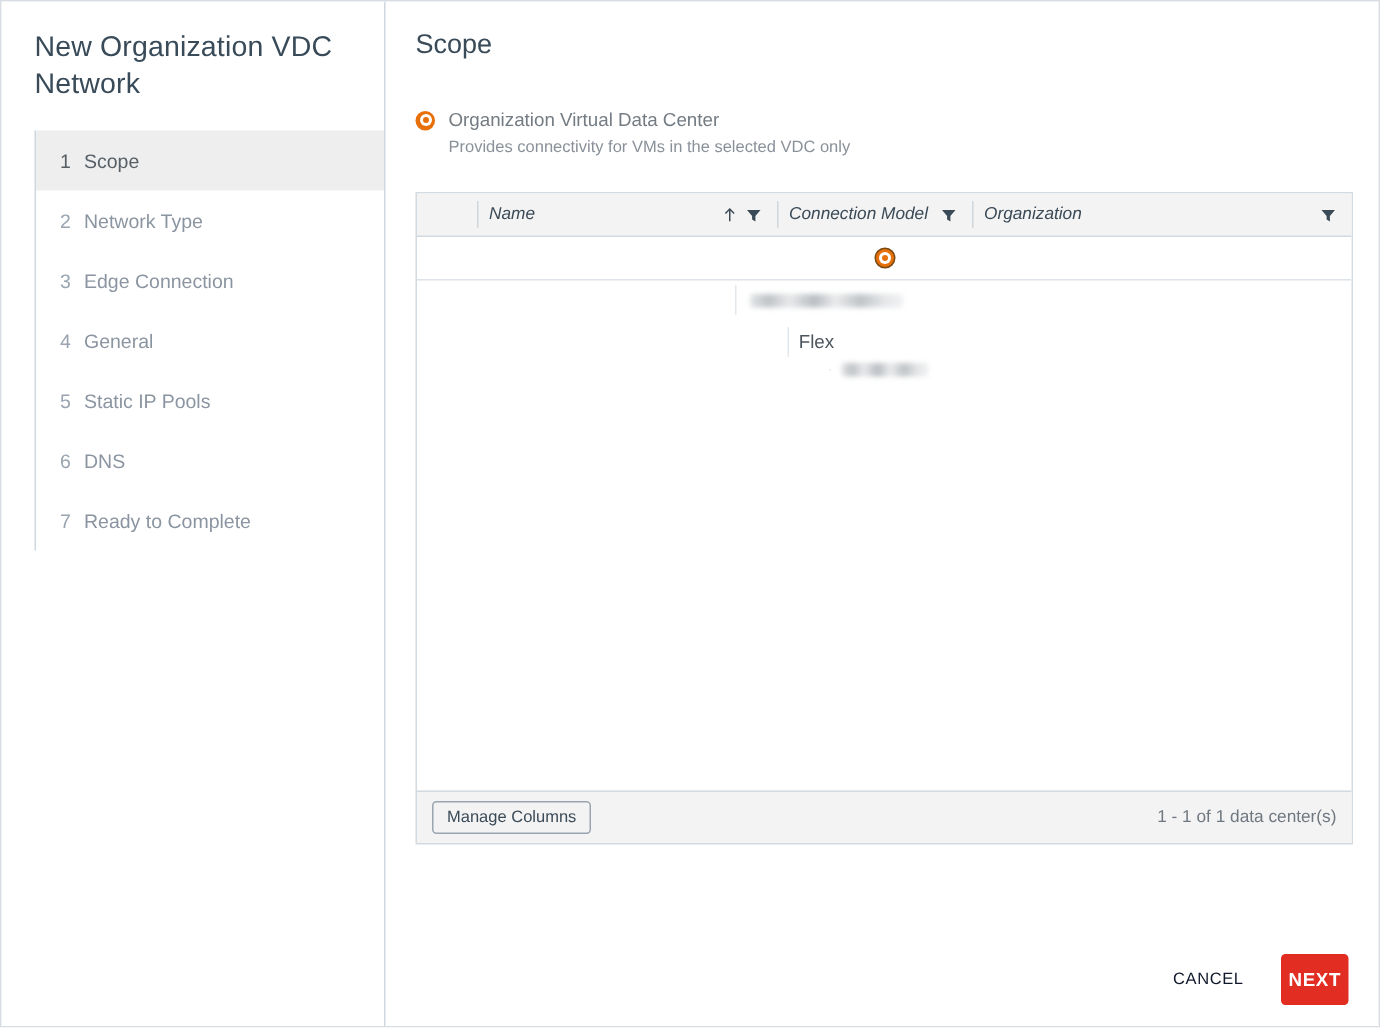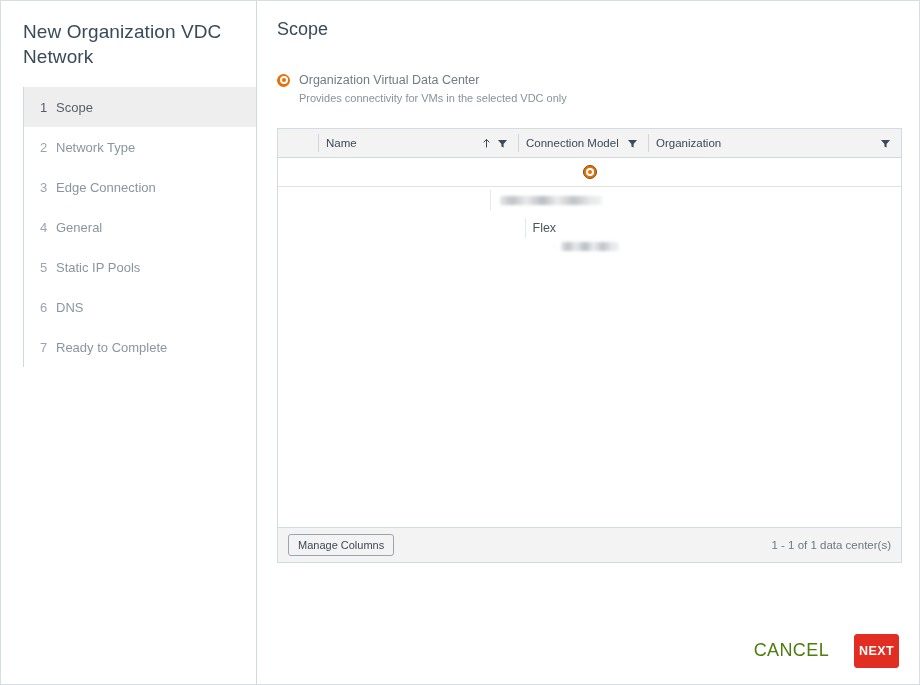--- a/index.html
+++ b/index.html
@@ -177,21 +177,21 @@
     top: 5px;
     bottom: 5px;
     width: 1px;
     background: #cfd6dc;
   }
   .col-radio { width: 40px; flex: none; }
   .col-name  { width: 200px; flex: none; }
   .col-alloc { width: 130px; flex: none; }
   .col-org   { flex: 1 1 auto; }
 
-  .th .th-label { flex: 1 1 auto; }
+  .th .th-label { flex: 1 1 auto; font-style: italic; }
   .icon-btn {
     display: inline-flex;
     align-items: center;
     justify-content: center;
     width: 16px;
     height: 16px;
     cursor: pointer;
     flex: none;
   }
   .icon-btn svg { display: block; }
@@ -303,22 +303,22 @@
     position: absolute;
     right: 20px;
     bottom: 14px;
     display: flex;
     align-items: center;
   }
   .btn-cancel {
     font-family: "Liberation Sans", sans-serif;
     background: transparent;
     border: 1px solid transparent;
-    color: #4d7c0f;
-    font-size: 18px;
+    color: #0f172a;
+    font-size: 11px;
     letter-spacing: 0.4px;
     padding: 8px 14px;
     cursor: pointer;
     border-radius: 3px;
   }
   .btn-next {
     font-family: "Liberation Sans", sans-serif;
     background: #e12d22;
     border: 1px solid #e12d22;
     color: #ffffff;

